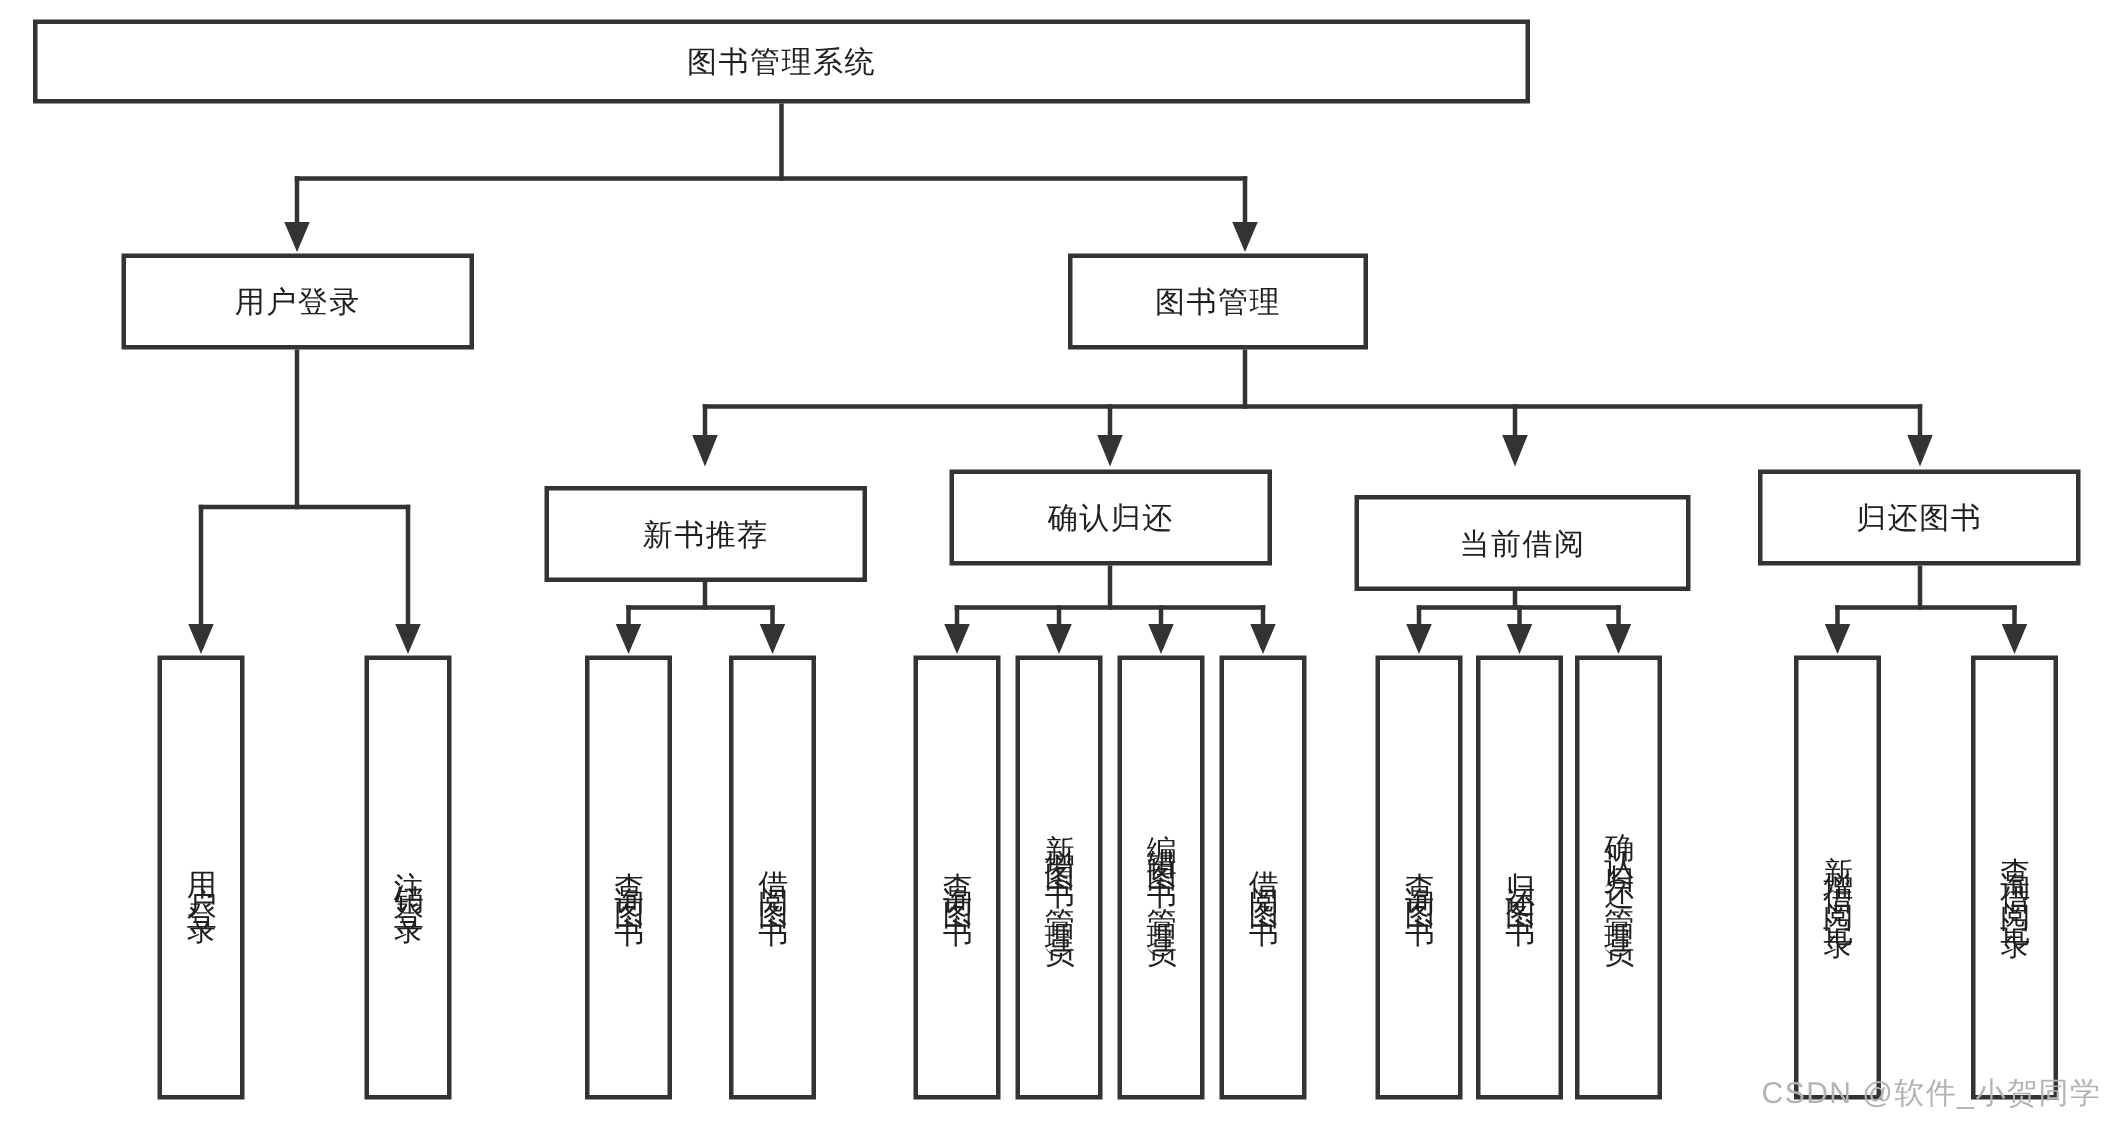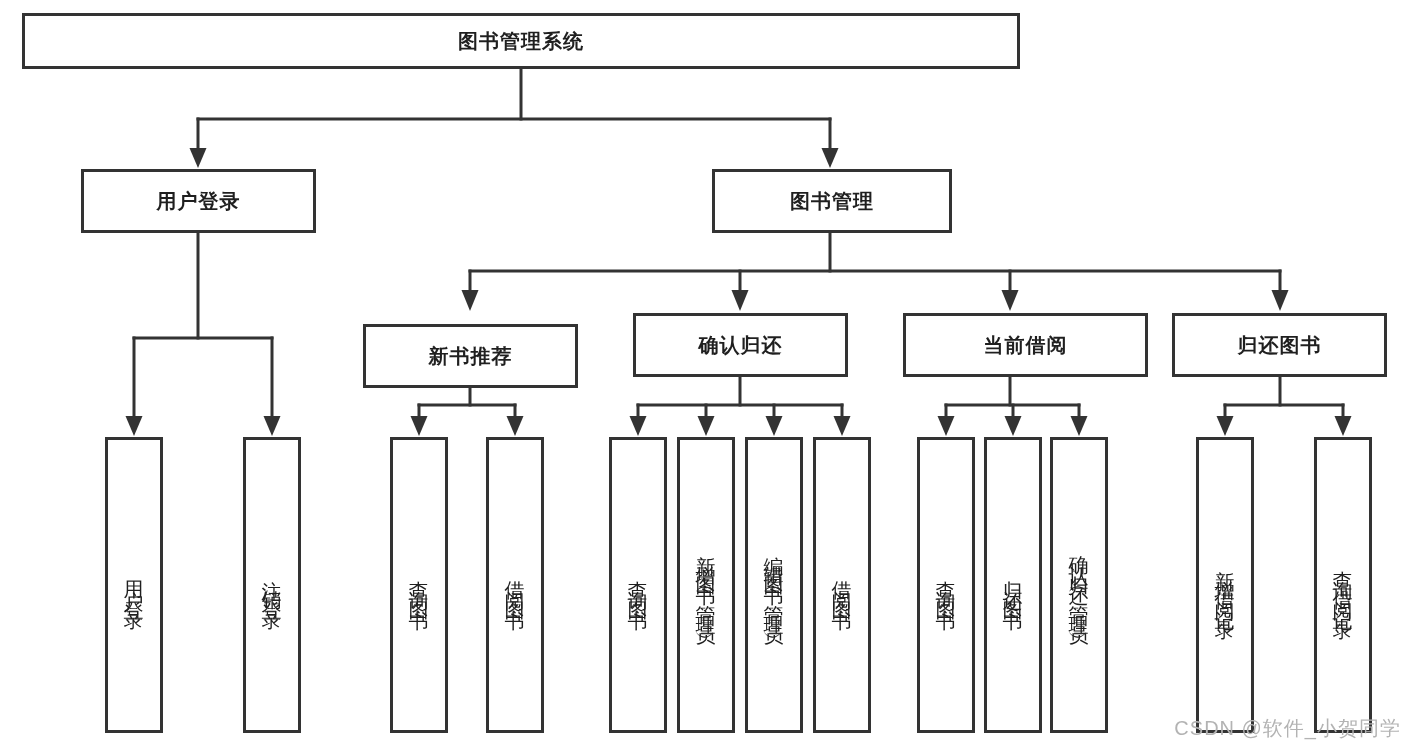--- a/index.html
+++ b/index.html
@@ -13,21 +13,21 @@
   .connectors line{stroke:var(--line,#333333);stroke-width:3;stroke-linecap:square;}
   .connectors polygon{fill:var(--line,#333333);}
   .node{
     position:absolute;box-sizing:border-box;
     border:3px solid var(--line,#333333);
     background:var(--box-fill,#ffffff);
     display:flex;align-items:center;justify-content:center;
     color:var(--text,#1f1f1f);
   }
   .hbox{height:64px;}
-  .hbox .label{font-size:20px;letter-spacing:1px;white-space:nowrap;font-weight:bold;}
+  .hbox .label{font-size:20px;letter-spacing:1px;white-space:nowrap;}
   .vbox{width:58px;height:296px;top:437px;}
   .vbox .label{
     writing-mode:vertical-rl;text-orientation:mixed;
     font-size:20px;line-height:1;letter-spacing:10px;
   }
   .watermark{
     position:absolute;right:4px;bottom:5px;
     font-size:20px;letter-spacing:1px;
     color:var(--watermark,#b3b3b3);
     white-space:nowrap;
@@ -108,31 +108,31 @@
     </g>
   </svg>
 
   <div class="node hbox" style="left:22px;top:13px;width:998px;height:56px;">
     <span class="label">图书管理系统</span>
   </div>
 
   <div class="node hbox" style="left:81px;top:169px;width:235px;">
     <span class="label">用户登录</span>
   </div>
-  <div class="node hbox" style="left:712px;top:169px;width:240px;">
+  <div class="node hbox" style="left:712px;top:169px;width:200px;">
     <span class="label">图书管理</span>
   </div>
 
   <div class="node hbox" style="left:363px;top:324px;width:215px;">
     <span class="label">新书推荐</span>
   </div>
   <div class="node hbox" style="left:633px;top:313px;width:215px;">
     <span class="label">确认归还</span>
   </div>
-  <div class="node hbox" style="left:903px;top:313px;width:245px;">
+  <div class="node hbox" style="left:903px;top:330px;width:224px;">
     <span class="label">当前借阅</span>
   </div>
   <div class="node hbox" style="left:1172px;top:313px;width:215px;">
     <span class="label">归还图书</span>
   </div>
 
   <div class="node vbox" style="left:105px;">
     <span class="label">用户登录</span>
   </div>
   <div class="node vbox" style="left:243px;">

